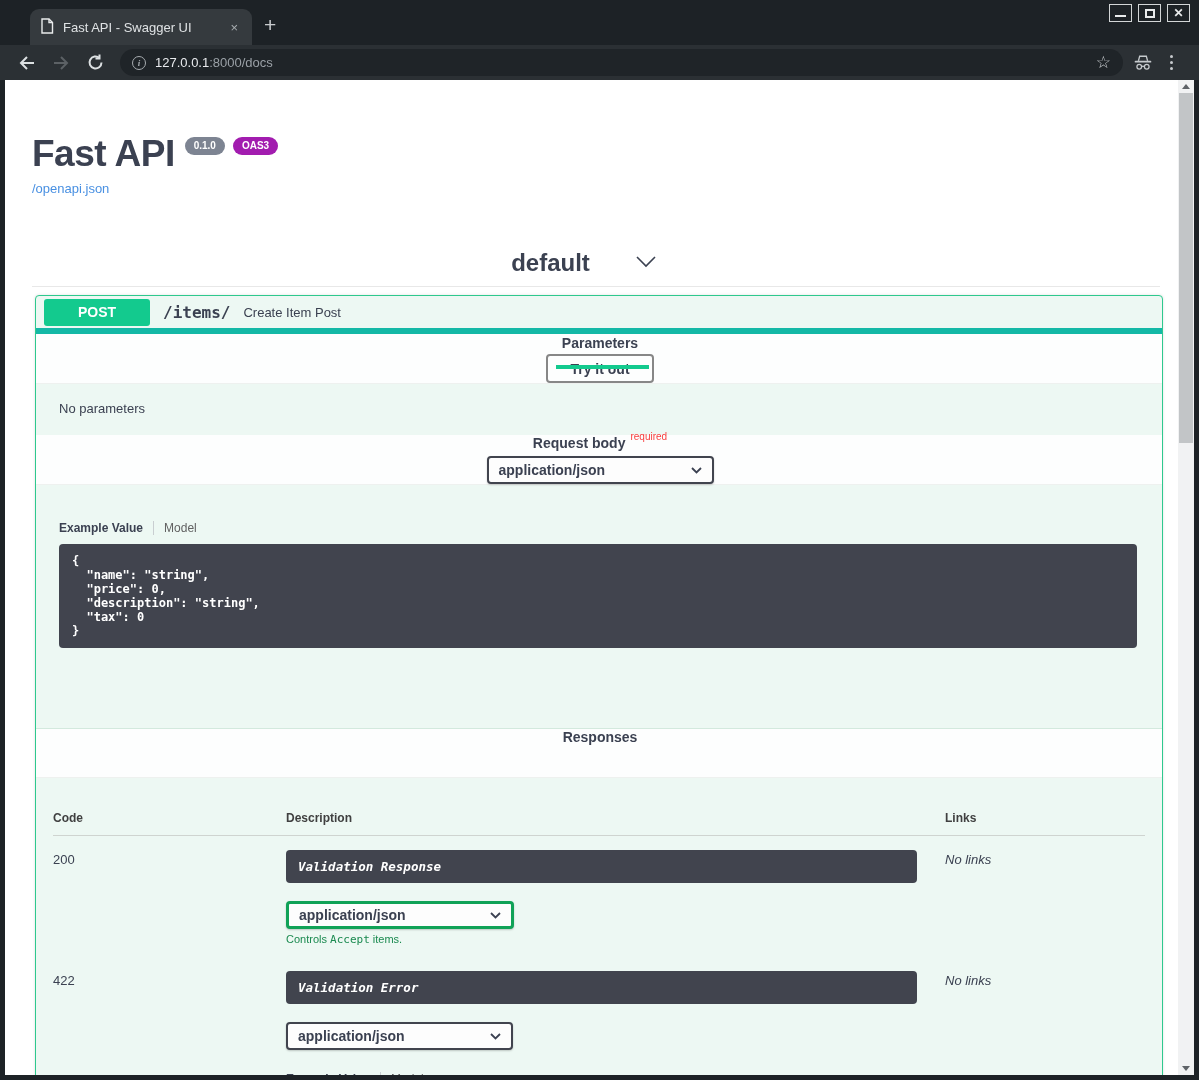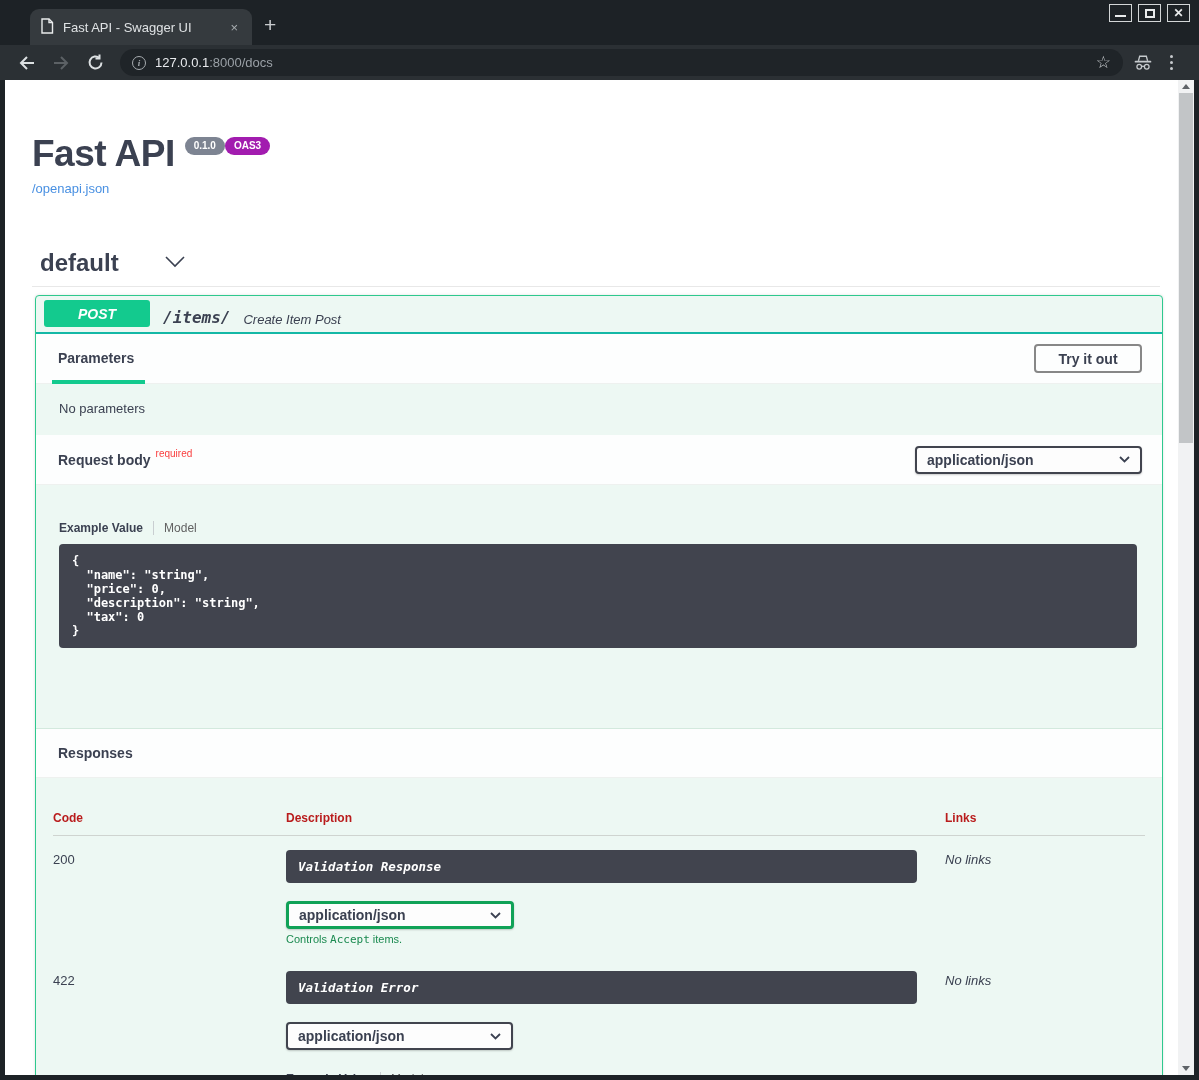--- a/index.html
+++ b/index.html
@@ -58,49 +58,49 @@
   .sb-up { top:0; } .sb-down { bottom:0; }
   .tri-up { width:0; height:0; border-left:4px solid transparent; border-right:4px solid transparent; border-bottom:5px solid #5f6368; }
   .tri-down { width:0; height:0; border-left:4px solid transparent; border-right:4px solid transparent; border-top:5px solid #5f6368; }
   .sb-thumb { position:absolute; left:1px; width:14px; top:13px; height:350px; background:#c2c5c7; }
 
   .page { position:absolute; top:0; left:0; right:16px; bottom:0; color:#3b4151; }
 
   .api-info { margin:55px 0 0 27px; }
   .api-title-row { display:flex; align-items:flex-start; gap:10px; }
   .api-title { font-size:37px; font-weight:bold; color:#3b4151; line-height:1; letter-spacing:-0.5px; }
-  .badges { display:flex; gap:0; margin-top:2px; }
+  .badges { display:flex; gap:8px; margin-top:2px; }
   .badge { color:#fff; font-size:10px; font-weight:bold; padding:3px 9px; border-radius:10px; line-height:1.2; }
   .badge-version { background:#7d8492; }
   .badge-oas { background:#a21caf; }
   .spec-link { display:inline-block; margin:9px 0 0 0; color:#4990e2; font-size:13px; text-decoration:none; }
 
-  .tag-row { display:flex; align-items:center; justify-content:flex-start; margin:52px 50px 0 35px;gap:45px; }
+  .tag-row { display:flex; align-items:center; justify-content:center; margin:52px 50px 0 35px;gap:45px; }
   .tag-title { font-size:24px; font-weight:bold; color:#3b4151; }
   .tag-divider { margin:9px 18px 0 27px; border-bottom:1px solid #e8e8e8; }
 
   .opblock {
     margin:8px 0 0 30px; width:1128px; height:900px;
     border:1px solid #2ec98e; border-radius:4px;
     background:#edf8f3; box-shadow:0 0 3px rgba(0,0,0,.12);
     overflow:hidden;
   }
-  .op-summary { display:flex; align-items:flex-end; padding:5px 8px; height:38px; border-bottom:2px solid #14b8a6;font-style:italic; }
+  .op-summary { display:flex; align-items:center; padding:5px 8px; height:38px; border-bottom:6px solid #14b8a6; }
   .method-btn {
     background:#13ca8e; color:#fff; font-weight:bold; font-size:14px;
     width:106px; height:27px; display:flex; align-items:center; justify-content:center;
     border-radius:3px;
   }
   .op-path { font-family:"DejaVu Sans Mono", monospace; font-weight:bold; font-size:16px; color:#3b4151; margin-left:13px; }
   .op-desc { font-size:13px; color:#3b4151; margin-left:13px; }
 
   .sec-header {
     background:rgba(255,255,255,.85); height:50px;
     display:flex; align-items:center; justify-content:space-between;
-    padding:0 20px 0 22px; border-bottom:1px solid #eef1ef;
+    padding:0 20px 0 22px; border-bottom:1px solid #eef1ef;flex-direction:column;
   }
   .param-tab { position:relative; padding-bottom:2px; }
   .param-tab-label { font-size:14px; font-weight:bold; color:#3b4151; }
   .param-tab::after { content:""; position:absolute; left:-6px; bottom:-15px; width:93px; height:4px; background:#13ca8e; }
   .tryout-btn {
     border:2px solid #878787; border-radius:4px; background:transparent;
     padding:0; width:108px; height:29px; font-weight:bold; font-size:14px; color:#3b4151;
     display:flex; align-items:center; justify-content:center;
   }
   .no-params { height:51px; padding:17px 0 0 23px; font-size:13px; color:#3b4151; }
@@ -128,21 +128,21 @@
     background:#41444e; border-radius:4px; padding:10px 0 0 13px;
   }
   .codeblock pre, .descbox {
     font-family:"DejaVu Sans Mono", monospace; font-weight:bold; font-size:12px;
     line-height:14px; color:#fff; white-space:pre;
   }
   .responses-header { border-top:1px solid #d3e9dd; }
   .responses-label { font-size:14px; font-weight:bold; color:#3b4151; }
 
   .resp-table { padding:33px 17px 0 17px; }
-  .rt-head { display:grid; grid-template-columns:233px 659px 1fr; font-size:12px; font-weight:bold; color:#b91c1c; padding-bottom:10px; border-bottom:1px solid #cfd4d0; }
+  .rt-head { display:grid; grid-template-columns:233px 659px 1fr; font-size:12px; font-weight:bold; color:#404040; padding-bottom:10px; border-bottom:1px solid #cfd4d0; }
   .rt-row { display:grid; grid-template-columns:233px 659px 1fr; padding-top:14px; }
   .code-cell { font-size:13px; color:#3b4151; padding-top:2px; }
   .links-cell { font-size:13px; color:#3b4151; font-style:italic; padding-top:2px; }
   .descbox {
     width:631px; height:33px; background:#41444e; border-radius:4px;
     font-style:italic; font-size:12.5px; display:flex; align-items:center; padding:0 12px;
   }
   .media-block { margin-top:18px; }
   .accept-note { margin-top:4px; font-size:11px; color:#1b8a50; }
   .accept-note .mono { font-family:"DejaVu Sans Mono", monospace; }

